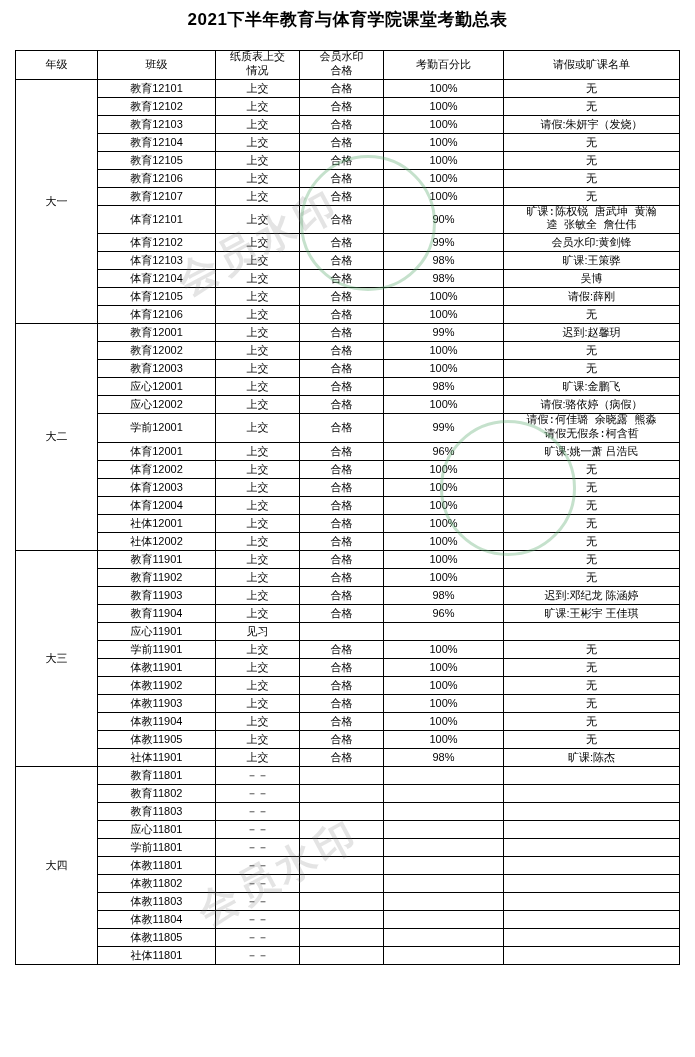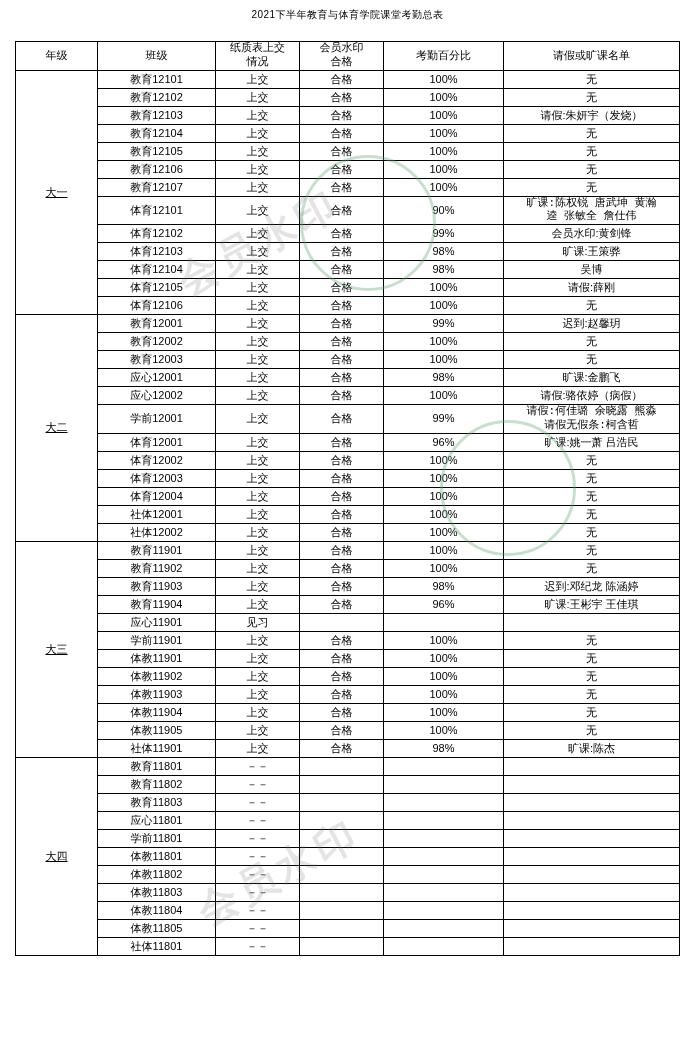--- a/index.html
+++ b/index.html
@@ -16,22 +16,22 @@
     overflow: hidden;
   }
   #sheet {
     position: relative;
     width: 695px;
     height: 1057px;
     box-sizing: border-box;
   }
   .title {
     text-align: center;
-    font-size: 10px;
-    font-weight: normal;
+    font-size: 17px;
+    font-weight: bold;
     letter-spacing: 0.5px;
     padding: 8px 0 7px 0;
   }
   table.grid {
     border-collapse: collapse;
     width: 664px;
     margin: 12px auto;
     table-layout: fixed;
   }
   table.grid td, table.grid th {
@@ -44,21 +44,20 @@
     height: 17px;
     line-height: 1.15;
     overflow: hidden;
   }
   th.head {
     font-size: 11.5px;
     height: 40px;
   }
   td.grade {
     font-size: 13px;
-    text-decoration: underline;
   }
   td.cls {
     font-size: 11px;
   }
   td.tall {
     height: 30px;
   }
   td.names {
     font-size: 11px;
   }

